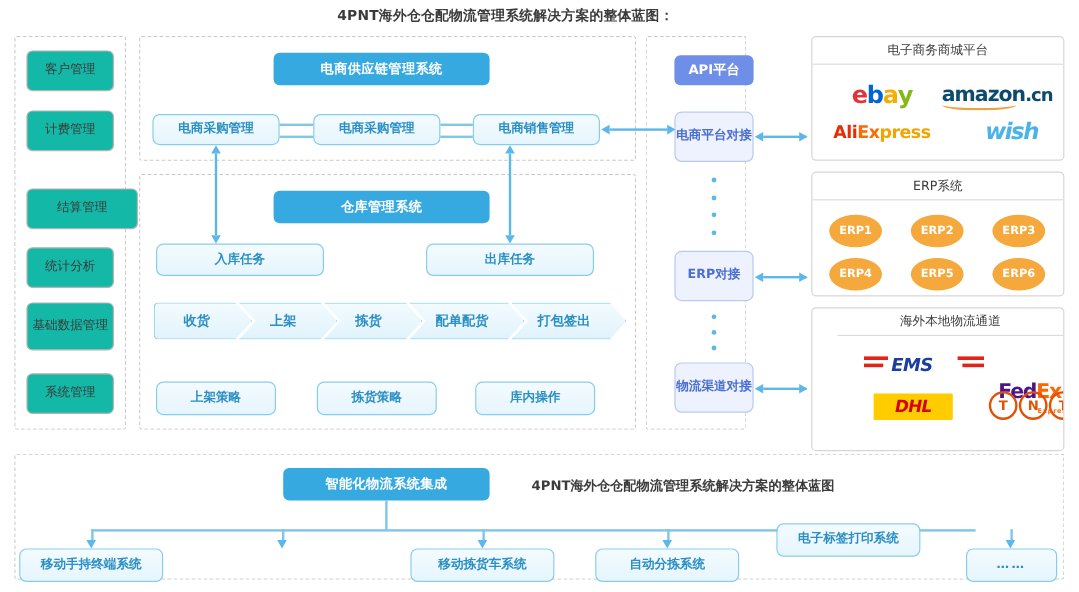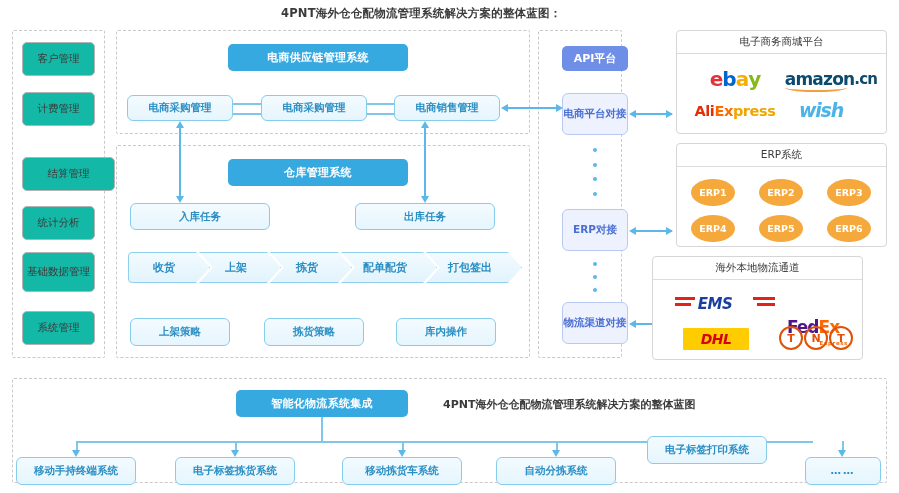--- a/index.html
+++ b/index.html
@@ -256,37 +256,37 @@
       <div class="abs logo amazon" style="left:104px;top:13px;width:100px;height:24px;">
         <span>amazon</span>
           <span class="cn">.cn</span>
         <span class="amz-smile"></span>
       </div>
       <div class="abs logo aliexp" style="left:10px;top:46px;width:96px;height:22px;">
         <span class="ali">Ali</span>
           <span class="ex">Ex</span>
           <span class="press">press</span>
       </div>
-      <div class="abs logo wish" style="left:98px;top:44px;width:92px;height:24px;">wish</div>
+      <div class="abs logo wish" style="left:120px;top:44px;width:92px;height:24px;">wish</div>
     </div>
   </div>
 
   <div class="abs panel" style="left:676px;top:143px;width:211px;height:104px;">
     <div class="panel-head">ERP系统</div>
     <div class="panel-body" style="height:81px;">
       <div class="abs erp-pill" style="left:14px;top:12px;width:44px;height:27px;">ERP1</div>
       <div class="abs erp-pill" style="left:82px;top:12px;width:44px;height:27px;">ERP2</div>
       <div class="abs erp-pill" style="left:150px;top:12px;width:44px;height:27px;">ERP3</div>
       <div class="abs erp-pill" style="left:14px;top:48px;width:44px;height:27px;">ERP4</div>
       <div class="abs erp-pill" style="left:82px;top:48px;width:44px;height:27px;">ERP5</div>
       <div class="abs erp-pill" style="left:150px;top:48px;width:44px;height:27px;">ERP6</div>
     </div>
   </div>
 
-  <div class="abs panel" style="left:652px;top:256px;width:211px;height:104px;">
+  <div class="abs panel" style="left:676px;top:256px;width:211px;height:120px;padding-left:21px;">
     <div class="panel-head">海外本地物流通道</div>
     <div class="panel-body" style="height:81px;">
       <div class="abs logo ems" style="left:24px;top:12px;width:76px;height:24px;">
         <span class="ems-bar" style="left:-2px;top:5px;width:20px;"></span>
         <span class="ems-bar" style="left:-2px;top:11px;width:16px;"></span>
         <span>EMS</span>
         <span class="ems-bar" style="right:-22px;top:5px;width:22px;"></span>
         <span class="ems-bar" style="right:-22px;top:11px;width:18px;"></span>
       </div>
       <div class="abs logo fedex" style="left:124px;top:11px;width:72px;height:24px;">
@@ -321,19 +321,18 @@
   <div class="abs ln-v" style="left:402px;top:441px;height:12px;"></div>
   <div class="abs arrow-down" style="left:398px;top:450px;"></div>
   <div class="abs ln-v" style="left:556px;top:441px;height:12px;"></div>
   <div class="abs arrow-down" style="left:552px;top:450px;"></div>
   <div class="abs ln-v" style="left:707px;top:441px;height:12px;"></div>
   <div class="abs arrow-down" style="left:703px;top:450px;"></div>
   <div class="abs ln-v" style="left:842px;top:441px;height:12px;"></div>
   <div class="abs arrow-down" style="left:838px;top:450px;"></div>
 
   <div class="abs blue-pale" style="left:16px;top:457px;width:120px;height:28px;">移动手持终端系统</div>
-  <div class="abs blue-pale" style="left:175px;top:457px;width:120px;height:28px;">电子标签拣货系统</div>
   <div class="abs blue-pale" style="left:342px;top:457px;width:120px;height:28px;">移动拣货车系统</div>
   <div class="abs blue-pale" style="left:496px;top:457px;width:120px;height:28px;">自动分拣系统</div>
   <div class="abs blue-pale" style="left:647px;top:436px;width:120px;height:28px;">电子标签打印系统</div>
   <div class="abs blue-pale dots-label" style="left:805px;top:457px;width:76px;height:28px;">……</div>
 
 </div>
 
 </body></html>

